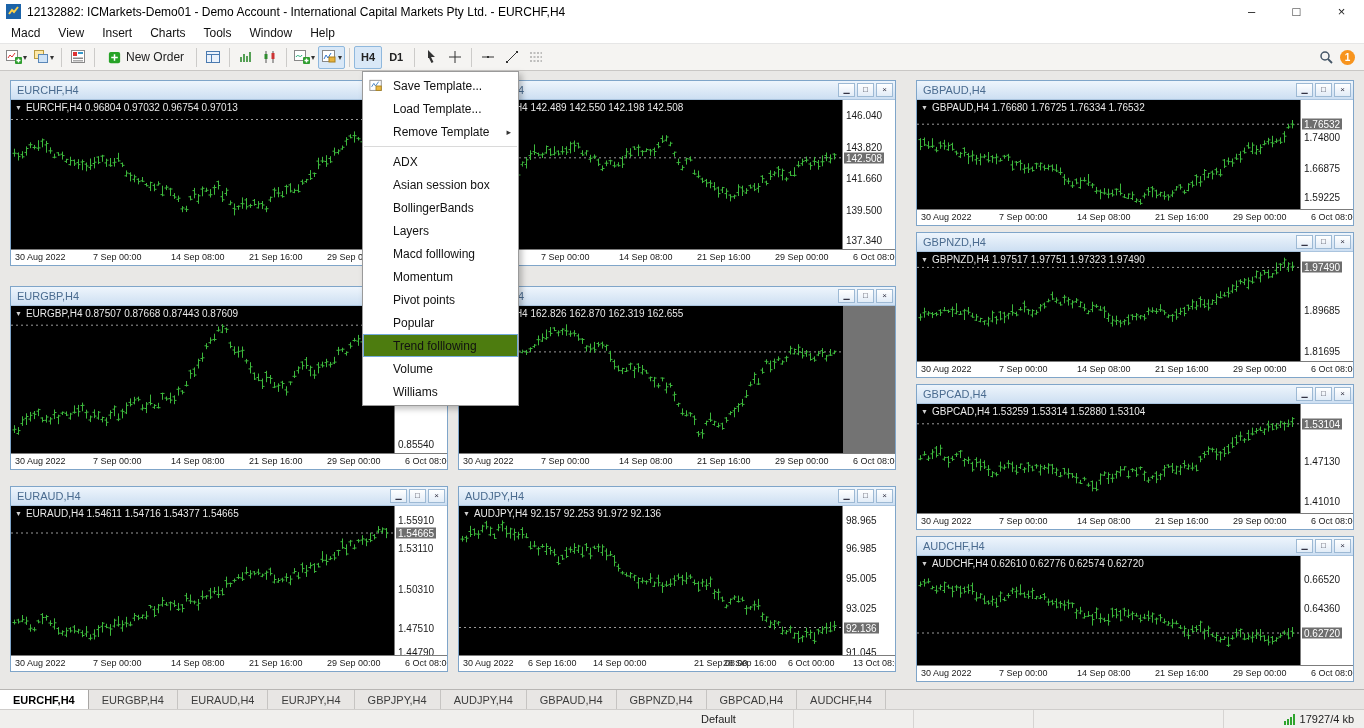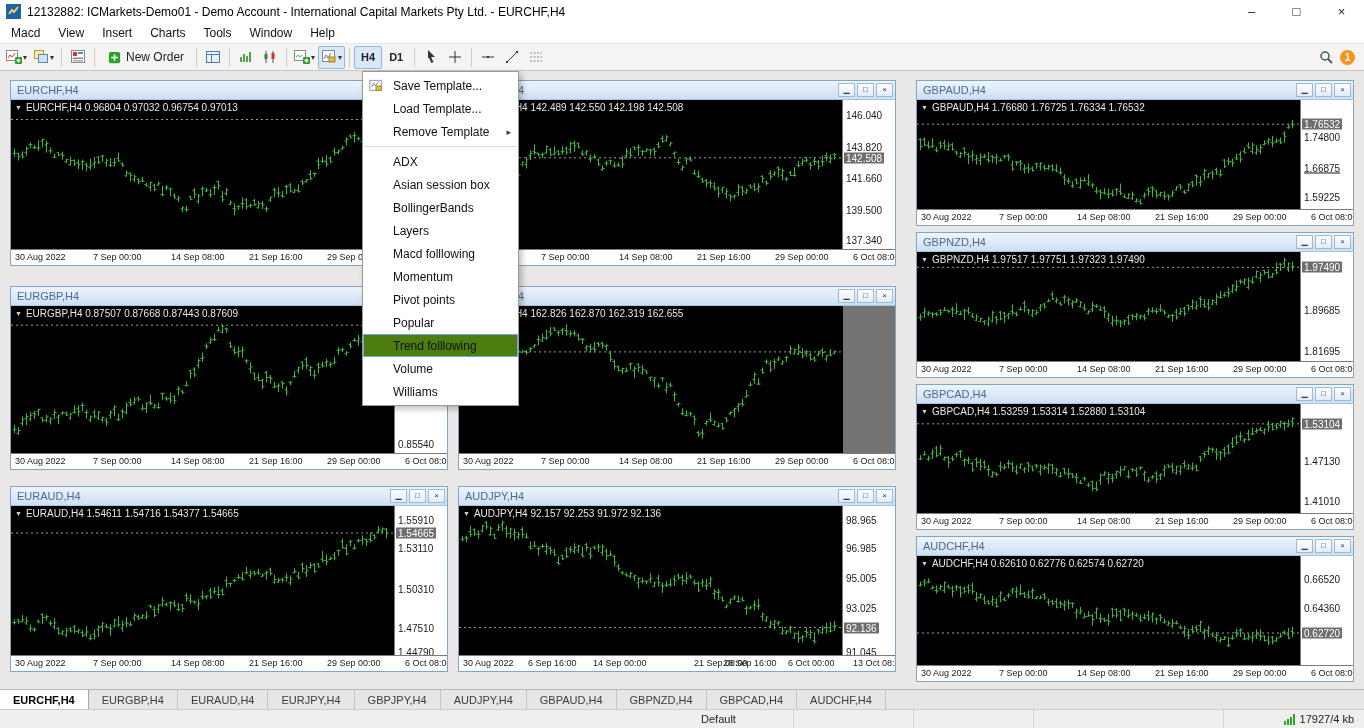--- a/index.html
+++ b/index.html
@@ -324,21 +324,21 @@
             <path d="M1.5 39.6h2M3.5 46.5h2M5.5 39.5h2M7.5 44.9h2M9.5 45.7h2M11.5 46.9h2M13.5 46.4h2M15.5 46.1h2M17.5 50.0h2M19.5 50.7h2M21.5 43.0h2M23.5 46.0h2M25.5 43.3h2M27.5 46.1h2M29.5 49.7h2M31.5 45.6h2M33.5 44.4h2M35.5 49.3h2M37.5 51.9h2M39.5 53.2h2M41.5 56.7h2M43.5 53.4h2M45.5 48.4h2M47.5 52.4h2M49.5 54.5h2M51.5 56.7h2M53.5 56.0h2M55.5 55.1h2M57.5 59.8h2M59.5 58.3h2M61.5 60.4h2M63.5 57.0h2M65.5 57.0h2M67.5 56.2h2M69.5 59.8h2M71.5 60.7h2M73.5 56.6h2M75.5 57.8h2M77.5 57.7h2M79.5 57.0h2M81.5 61.0h2M83.5 60.4h2M85.5 56.1h2M87.5 56.4h2M89.5 55.3h2M91.5 57.1h2M93.5 64.9h2M95.5 69.2h2M97.5 62.0h2M99.5 62.5h2M101.5 61.6h2M103.5 63.4h2M105.5 69.2h2M107.5 68.3h2M109.5 67.9h2M111.5 69.2h2M113.5 68.2h2M115.5 70.6h2M117.5 63.7h2M119.5 63.9h2M121.5 66.2h2M123.5 63.3h2M125.5 67.0h2M127.5 68.5h2M129.5 68.4h2M131.5 66.4h2M133.5 66.0h2M135.5 69.3h2M137.5 70.1h2M139.5 71.0h2M141.5 72.6h2M143.5 72.6h2M145.5 77.2h2M147.5 79.8h2M149.5 81.2h2M151.5 81.3h2M153.5 85.9h2M155.5 85.8h2M157.5 79.8h2M159.5 83.0h2M161.5 87.6h2M163.5 80.6h2M165.5 80.4h2M167.5 80.7h2M169.5 83.9h2M171.5 82.2h2M173.5 85.1h2M175.5 84.9h2M177.5 91.4h2M179.5 90.9h2M181.5 91.1h2M183.5 92.4h2M185.5 93.0h2M187.5 93.1h2M189.5 94.3h2M191.5 94.1h2M193.5 93.6h2M195.5 94.9h2M197.5 89.2h2M199.5 89.3h2M201.5 91.4h2M203.5 93.4h2M205.5 96.9h2M207.5 97.6h2M209.5 98.3h2M211.5 94.1h2M213.5 98.5h2M215.5 94.8h2M217.5 101.5h2M219.5 100.0h2M221.5 101.5h2M223.5 103.4h2M225.5 96.1h2M227.5 94.8h2M229.5 89.8h2M231.5 91.6h2M233.5 87.7h2M235.5 88.9h2M237.5 90.8h2M239.5 95.4h2M241.5 94.3h2M243.5 92.6h2M245.5 95.9h2M247.5 96.6h2M249.5 95.1h2M251.5 96.9h2M253.5 95.1h2M255.5 92.9h2M257.5 90.0h2M259.5 87.0h2M261.5 85.1h2M263.5 87.2h2M265.5 92.0h2M267.5 92.6h2M269.5 90.5h2M271.5 84.3h2M273.5 82.6h2M275.5 85.3h2M277.5 75.6h2M279.5 76.8h2M281.5 82.6h2M283.5 81.9h2M285.5 74.4h2M287.5 70.5h2M289.5 77.1h2M291.5 73.4h2M293.5 72.1h2M295.5 74.0h2M297.5 69.7h2M299.5 71.9h2M301.5 74.7h2M303.5 74.8h2M305.5 60.1h2M307.5 66.3h2M309.5 61.0h2M311.5 61.6h2M313.5 61.7h2M315.5 63.0h2M317.5 58.0h2M319.5 58.9h2M321.5 54.6h2M323.5 59.0h2M325.5 51.2h2M327.5 52.7h2M329.5 45.8h2M331.5 47.8h2M333.5 51.4h2M335.5 45.1h2M337.5 53.0h2M339.5 49.5h2M341.5 51.3h2M343.5 47.4h2M345.5 44.6h2M347.5 43.7h2M349.5 41.7h2M351.5 39.9h2M353.5 42.7h2M355.5 43.2h2M357.5 41.6h2M359.5 41.0h2M361.5 40.2h2M363.5 42.3h2M365.5 33.8h2M367.5 36.2h2M369.5 27.7h2M371.5 27.0h2M373.5 24.1h2M375.5 24.7h2" stroke="#3cb83c" stroke-width="1" fill="none"></path>
           </svg>
           <div class="quote">
             <span class="qarrow">▼</span>
             <span class="qtext">GBPAUD,H4 1.76680 1.76725 1.76334 1.76532</span>
           </div>
         </div>
         <div class="vaxis">
           <span class="pl plbox" style="top: 24px;">1.76532</span>
           <span class="pl" style="top: 37px;">1.74800</span>
-          <span class="pl" style="top: 68px; text-decoration: underline;">1.66875</span>
+          <span class="pl" style="top: 68px;">1.66875</span>
           <span class="pl" style="top: 97px;">1.59225</span>
         </div>
         <div class="taxis">
           <span class="tl" style="left: 4px;">30 Aug 2022</span>
           <span class="tl" style="left: 82px;">7 Sep 00:00</span>
           <span class="tl" style="left: 160px;">14 Sep 08:00</span>
           <span class="tl" style="left: 238px;">21 Sep 16:00</span>
           <span class="tl" style="left: 316px;">29 Sep 00:00</span>
           <span class="tl" style="left: 394px;">6 Oct 08:00</span>
         </div>

